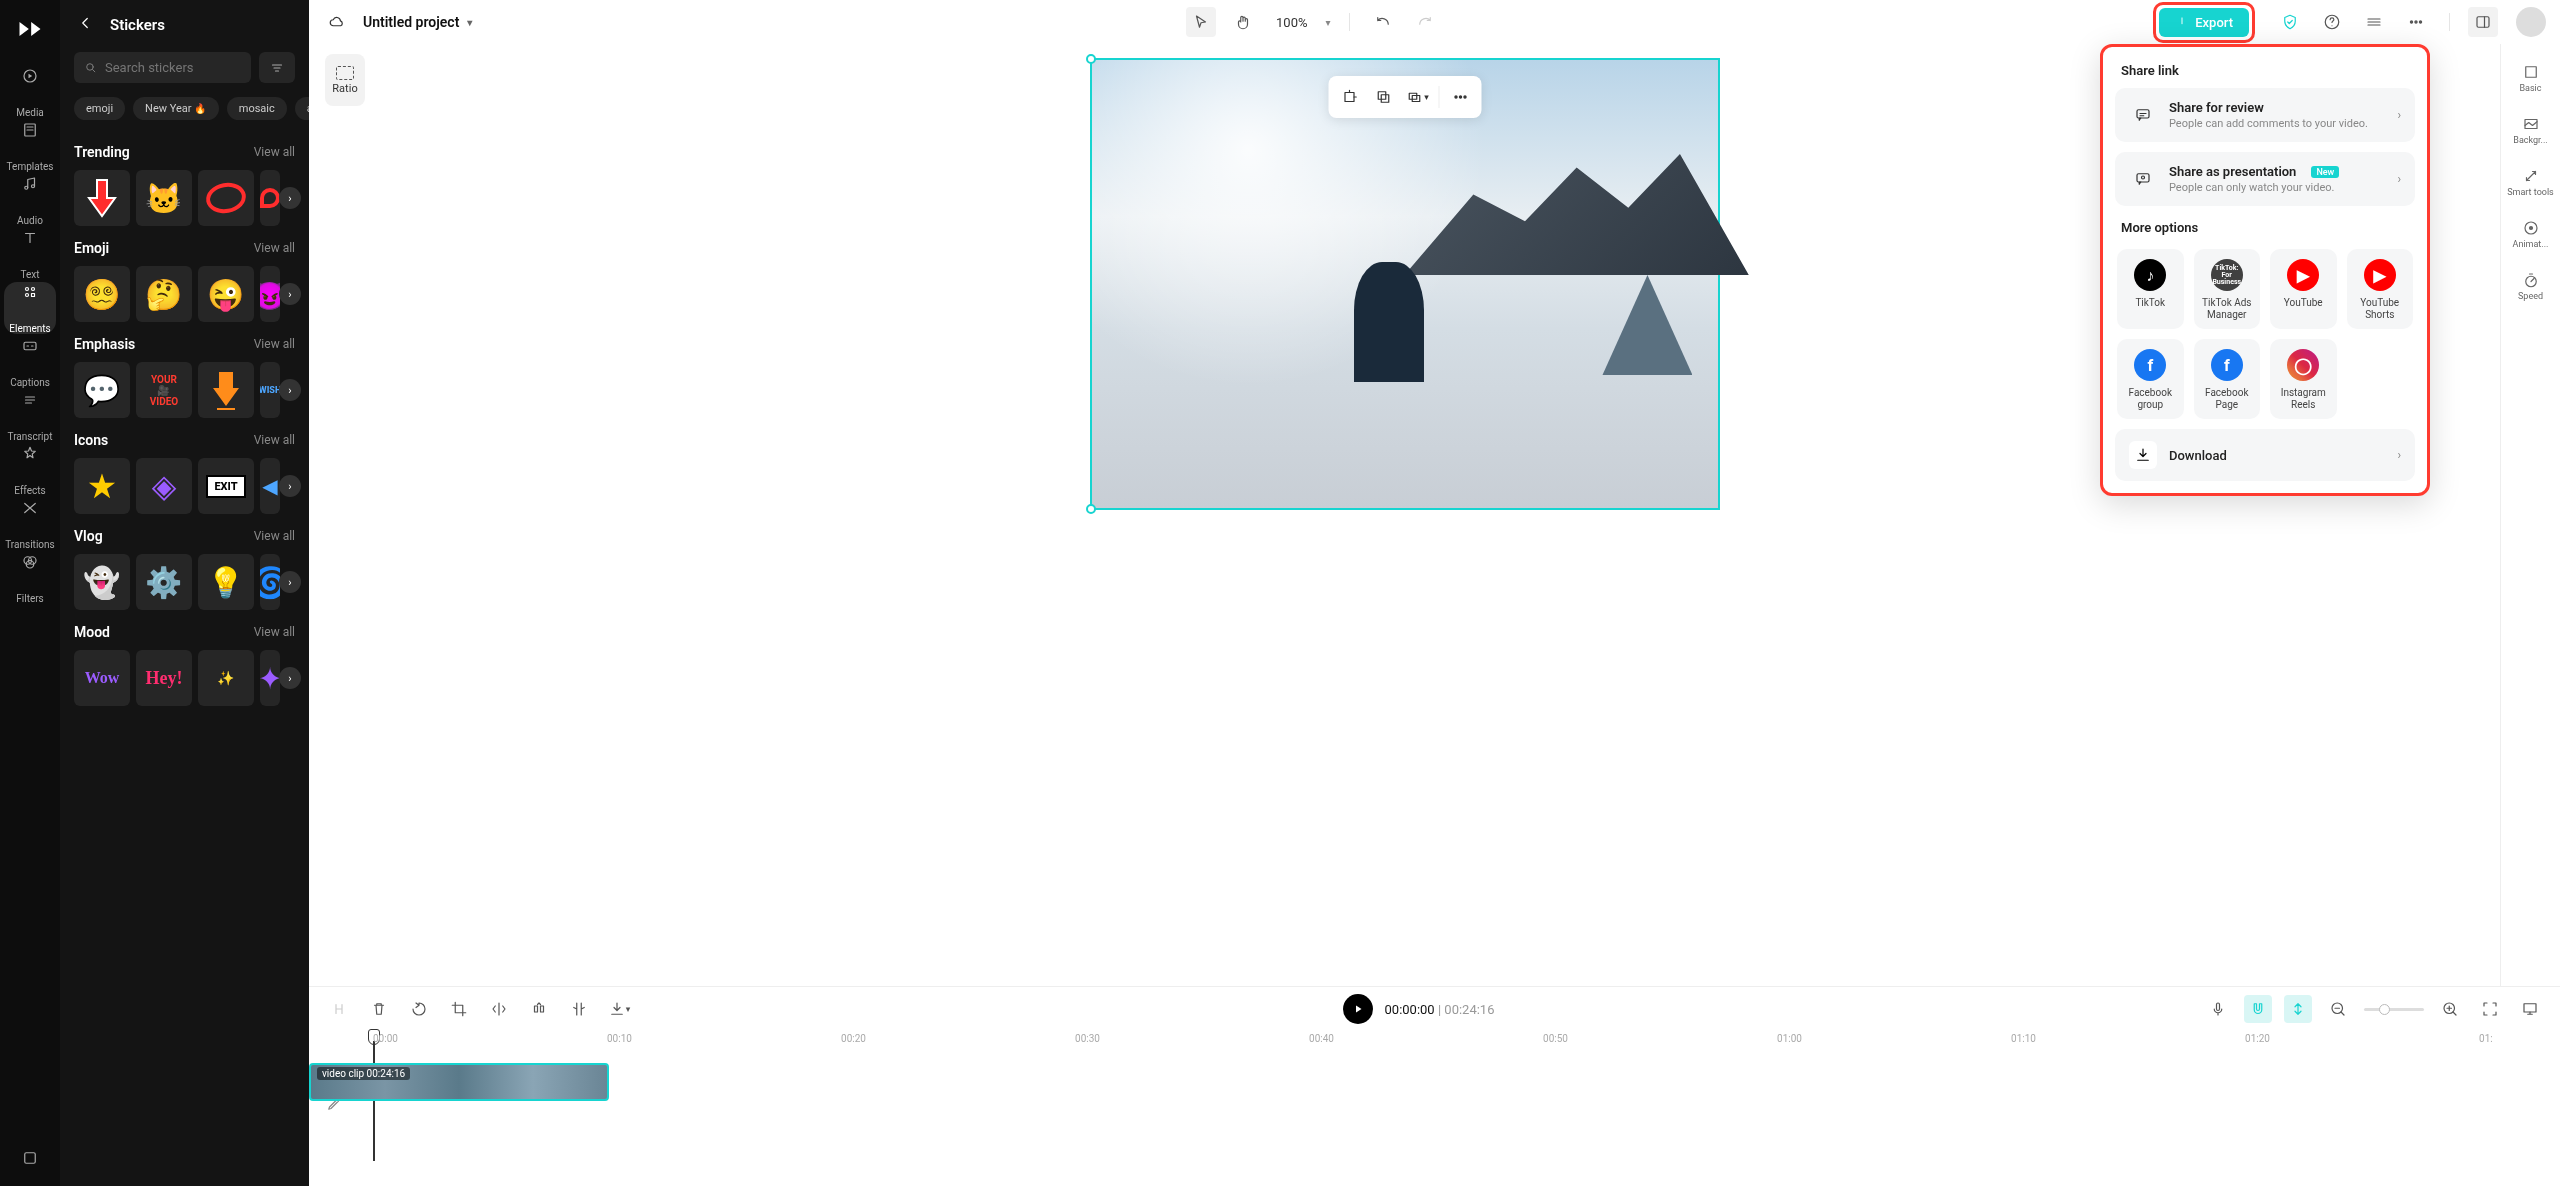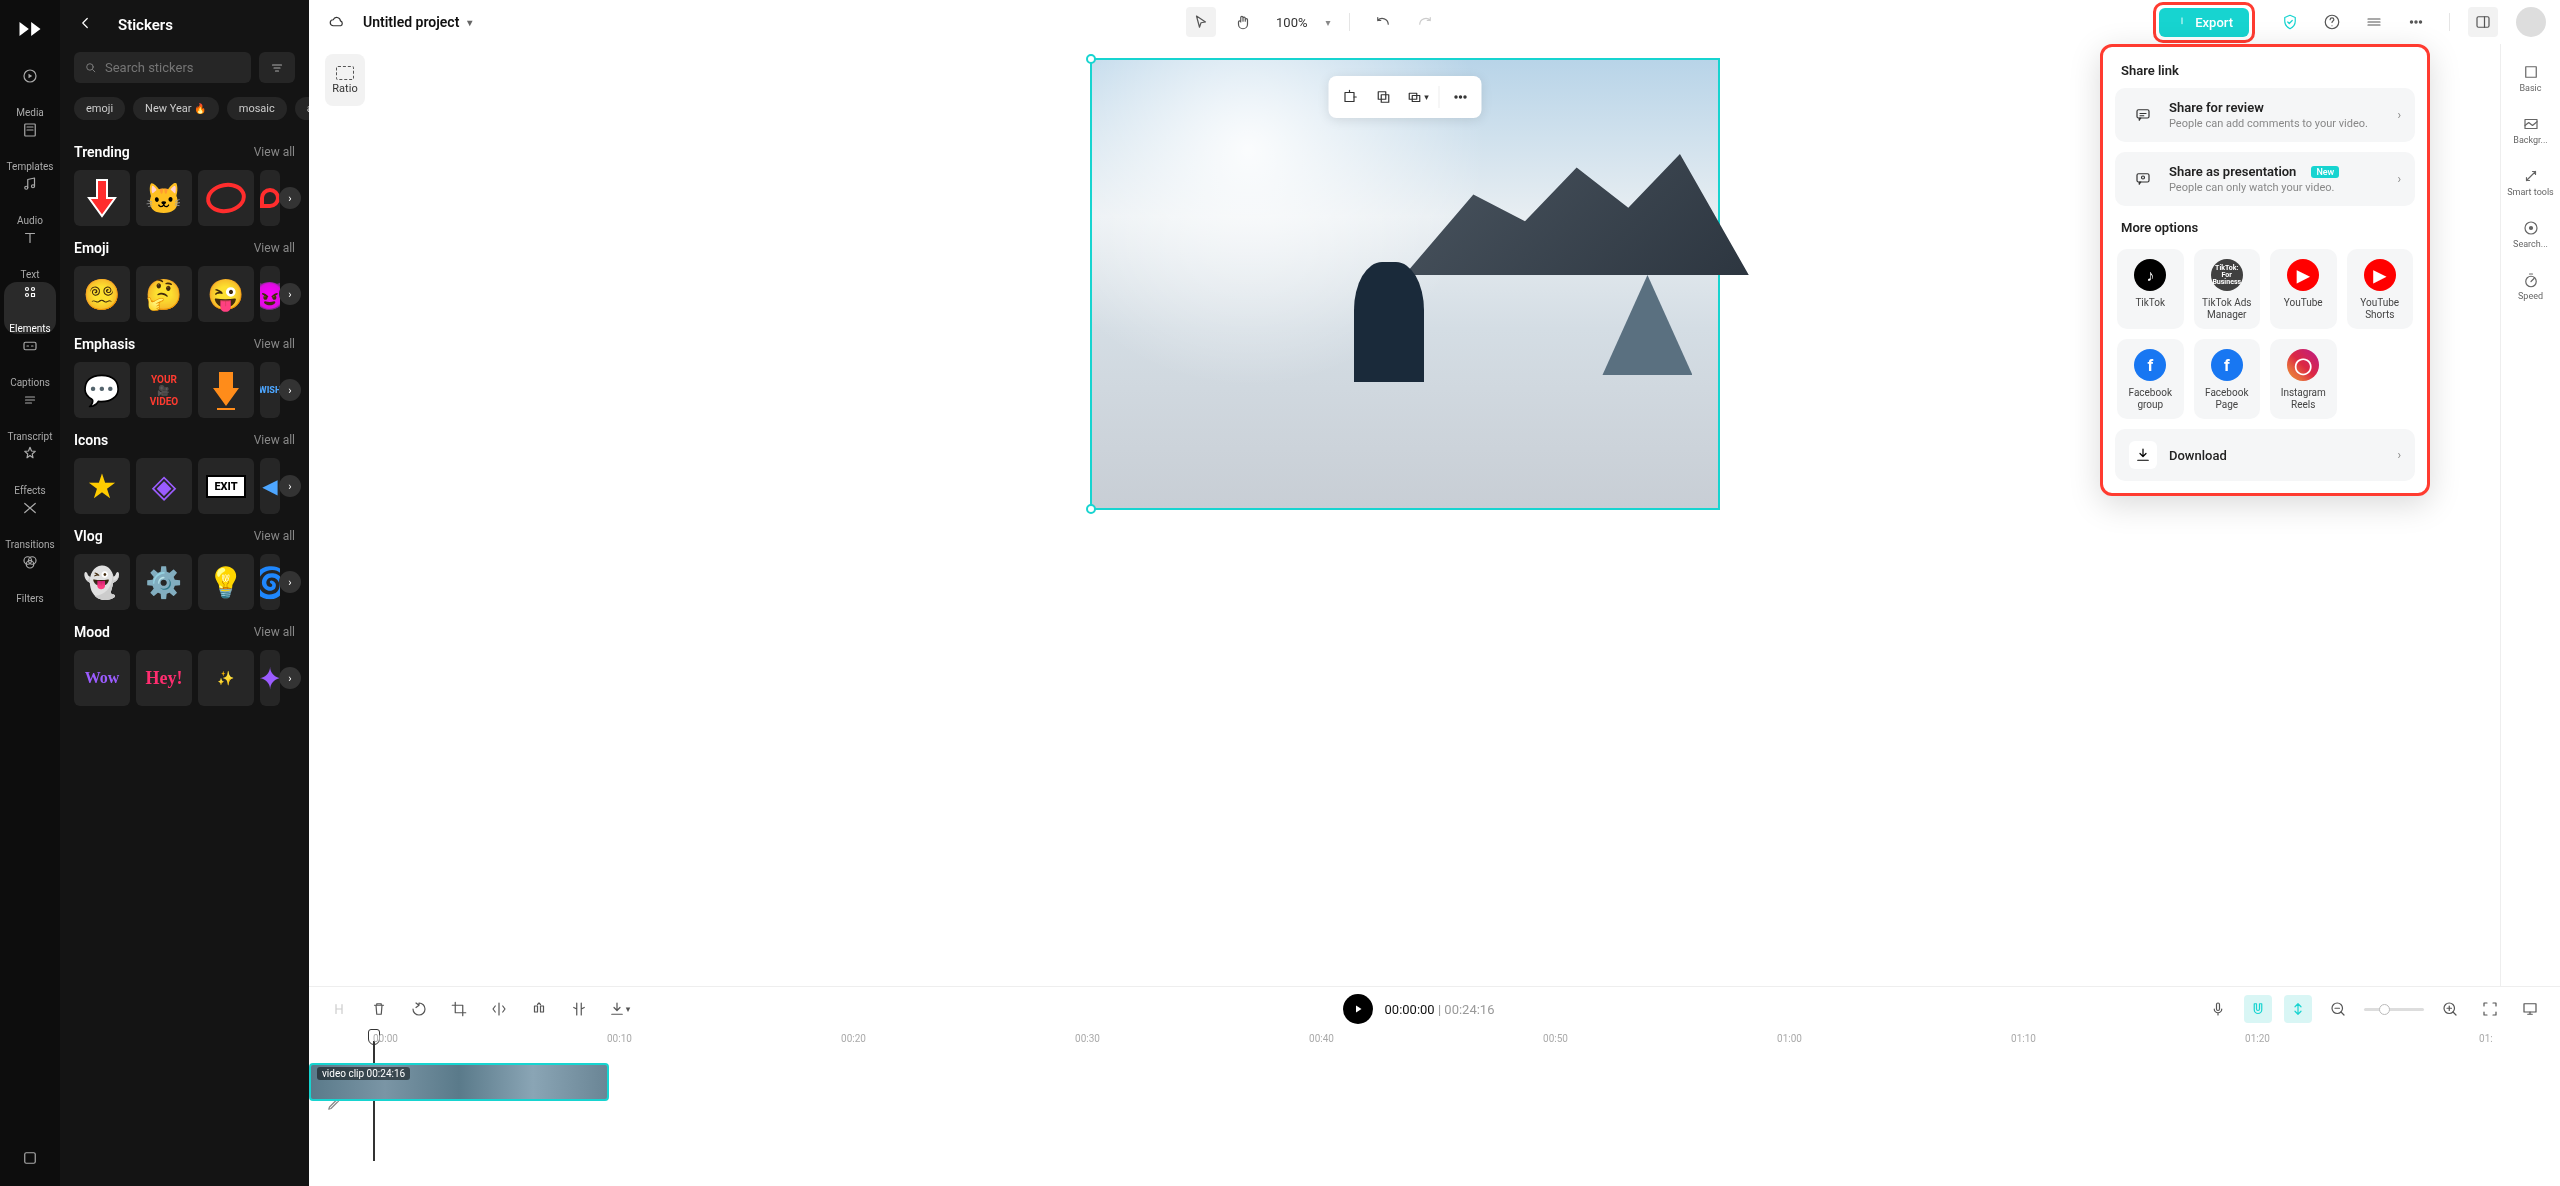--- a/index.html
+++ b/index.html
@@ -11,21 +11,21 @@
 .nav-logo { width: 38px; height: 38px; display: flex; align-items: center; justify-content: center; margin-bottom: 18px; }
 .nav-logo svg { width: 28px; height: 28px; }
 .nav-item { width: 52px; height: 52px; display: flex; flex-direction: column; align-items: center; justify-content: center; color: #aaa; cursor: pointer; border-radius: 6px; margin-bottom: 2px; gap: 20px; }
 .nav-item.active { background: #2a2a2a; color: #fff; border-radius: 13px; }
 .nav-item-icon { font-size: 18px; margin-bottom: 2px; }
 .nav-item-label { font-size: 10px; }
 .nav-spacer { flex: 1; }
 
 
 .stickers-panel { width: 249px; background: #141414; color: #fff; display: flex; flex-direction: column; }
-.stickers-header { display: flex; align-items: center; padding: 14px 16px 8px; gap: 24px; }
+.stickers-header { display: flex; align-items: center; padding: 14px 16px 8px; gap: 16px; }
 .back-btn { color: #fff; font-size: 16px; cursor: pointer; }
 .stickers-title { font-size: 15px; font-weight: 600; }
 .search-row { display: flex; padding: 8px 14px; gap: 8px; }
 .search-box { flex: 1; background: #262626; border-radius: 6px; display: flex; align-items: center; padding: 8px 10px; gap: 8px; }
 .search-box input { background: transparent; border: none; outline: none; color: #aaa; font-size: 13px; width: 100%; }
 .filter-btn { width: 36px; background: #262626; border-radius: 6px; display: flex; align-items: center; justify-content: center; color: #aaa; cursor: pointer; }
 .chips { display: flex; gap: 8px; padding: 6px 14px 10px; overflow: hidden; }
 .chip { background: #262626; border-radius: 14px; padding: 5px 12px; font-size: 11px; color: #ccc; cursor: pointer; white-space: nowrap; }
 .chip .fire { font-size: 10px; }
 .sticker-scroll { flex: 1; overflow-y: auto; padding: 0 14px; }
@@ -572,21 +572,21 @@
             <svg class="svg-icon" viewBox="0 0 24 24">
               <path d="M6 18L18 6M14 6h4v4M6 14v4h4"></path>
             </svg>
             <span>Smart tools</span>
           </div>
         <div class="rail-item">
             <svg class="svg-icon" viewBox="0 0 24 24">
               <circle cx="12" cy="12" r="8"></circle>
               <circle cx="12" cy="12" r="2" fill="currentColor"></circle>
             </svg>
-            <span>Search...</span>
+            <span>Animat...</span>
           </div>
         <div class="rail-item">
             <svg class="svg-icon" viewBox="0 0 24 24">
               <circle cx="12" cy="14" r="7"></circle>
               <path d="M12 14l4-4M10 4h4"></path>
             </svg>
             <span>Speed</span>
           </div>
       </div>
     </div>

